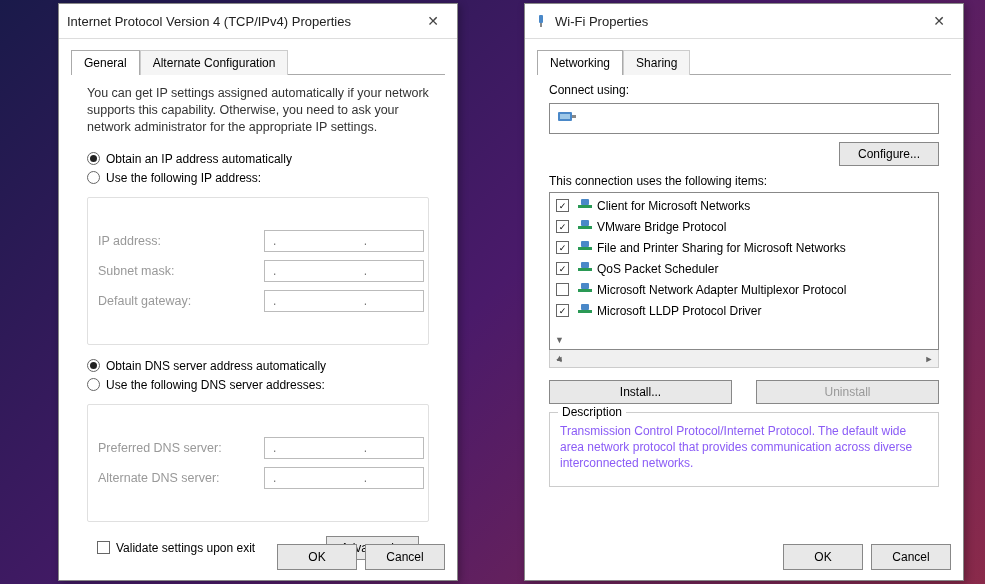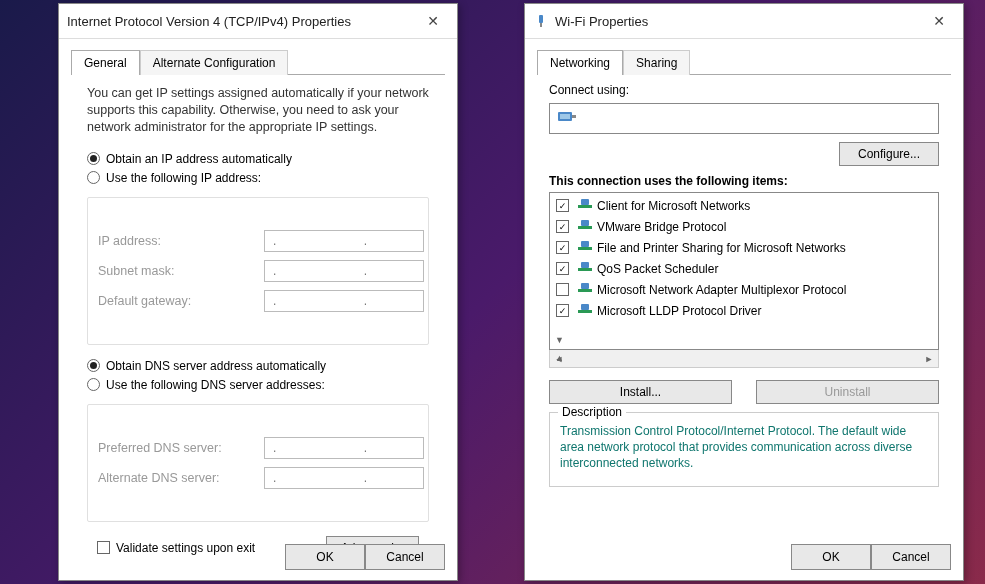--- a/index.html
+++ b/index.html
@@ -32,31 +32,31 @@
     .fieldset.nopad { padding: 24px 4px; }
     .field-row { display: flex; align-items: center; margin: 8px 0; }
     .field-label { width: 210px; color: #999; font-size: 12.5px; padding-left: 6px; }
     .ip-input { width: 160px; height: 22px; border: 1px solid #bbb; background: #fff; text-align: center; color: #999; padding: 0 8px; font-size: 12px; letter-spacing: 8px; }
     
     .checkbox { width: 13px; height: 13px; border: 1px solid #666; margin-right: 6px; background: #fff; display: inline-flex; align-items: center; justify-content: center; font-size: 10px; }
     
     .btn { min-width: 80px; height: 24px; padding: 0 14px; border: 1px solid #888; background: #e8e8e8; cursor: pointer; font-size: 12px; display: inline-flex; align-items: center; justify-content: center; text-align: right; }
     .btn.disabled { color: #999; cursor: default; }
     
-    .bottom-btns { position: absolute; right: 12px; bottom: 10px; display: flex; gap: 0; }
+    .bottom-btns { position: absolute; right: 12px; bottom: 10px; display: flex; gap: 8px; }
     .bottom-btns .btn { min-width: 80px; height: 26px; }
     
     .connect-section { margin: 8px 12px; }
     .connect-label { margin-bottom: 6px; }
     .connect-box { border: 1px solid #888; padding: 6px 8px; display: flex; align-items: center; }
     .adapter-icon { margin-right: 8px; font-size: 14px; }
     
     .configure-row { text-align: right; margin: 8px 12px; }
     
-    .items-label { margin: 8px 12px 4px; font-weight: bold; }
+    .items-label { margin: 8px 12px 4px; }
     .items-box { border: 1px solid #888; margin: 0 12px; height: 158px; display: flex; flex-direction: column; }
     .items-list { flex: 1; overflow: hidden; padding: 2px 0; }
     .item-row { display: flex; align-items: center; padding: 2px 4px; font-size: 12px; height: 21px; }
     .item-row.selected .item-text { background: #d0d8e8; border: 1px dotted #888; padding: 0 2px; }
     .item-check { width: 13px; height: 13px; border: 1px solid #666; margin: 0 8px 0 2px; display: flex; align-items: center; justify-content: center; font-size: 9px; background: #fff; }
     .item-check.checked::after { content: '✓'; }
     .item-icon { margin-right: 4px; font-size: 13px; }
     .scrollbar-v { width: 18px; background: #f0f0f0; border-left: 1px solid #ccc; position: relative; }
     .scrollbar-v .arrow { height: 18px; display: flex; align-items: center; justify-content: center; font-size: 9px; color: #666; }
     .scrollbar-v .arrow.up { position: absolute; top: 0; width: 100%; }
@@ -64,21 +64,21 @@
     
     .scrollbar-h { height: 18px; margin: 0 12px; border: 1px solid #ccc; border-top: none; display: flex; background: #f0f0f0; }
     .scrollbar-h .arrow { width: 18px; display: flex; align-items: center; justify-content: center; font-size: 9px; color: #666; }
     .scrollbar-h .track { flex: 1; }
     
     .action-btns { display: flex; gap: 24px; margin: 12px 12px 8px; }
     .action-btns .btn { flex: 1; }
     
     .desc-fieldset { border: 1px solid #ccc; margin: 6px 12px; padding: 10px 10px 14px; position: relative; }
     .desc-fieldset .legend { position: absolute; top: -8px; left: 8px; background: #fff; padding: 0 4px; font-size: 12px; }
-    .desc-content { font-size: 12px; line-height: 1.35; color: #0f766e; }
+    .desc-content { font-size: 12px; line-height: 1.35; color: #8b5cf6; }
     
     .advanced-row { display: flex; justify-content: space-between; align-items: center; margin: 6px 26px 6px 26px; }
     .advanced-row .left { display: flex; align-items: center; }
   </style>
 </head>
 <body>
 
 <div class="dialog left">
   <div class="titlebar">
     <span class="titlebar-title">Internet Protocol Version 4 (TCP/IPv4) Properties</span>

